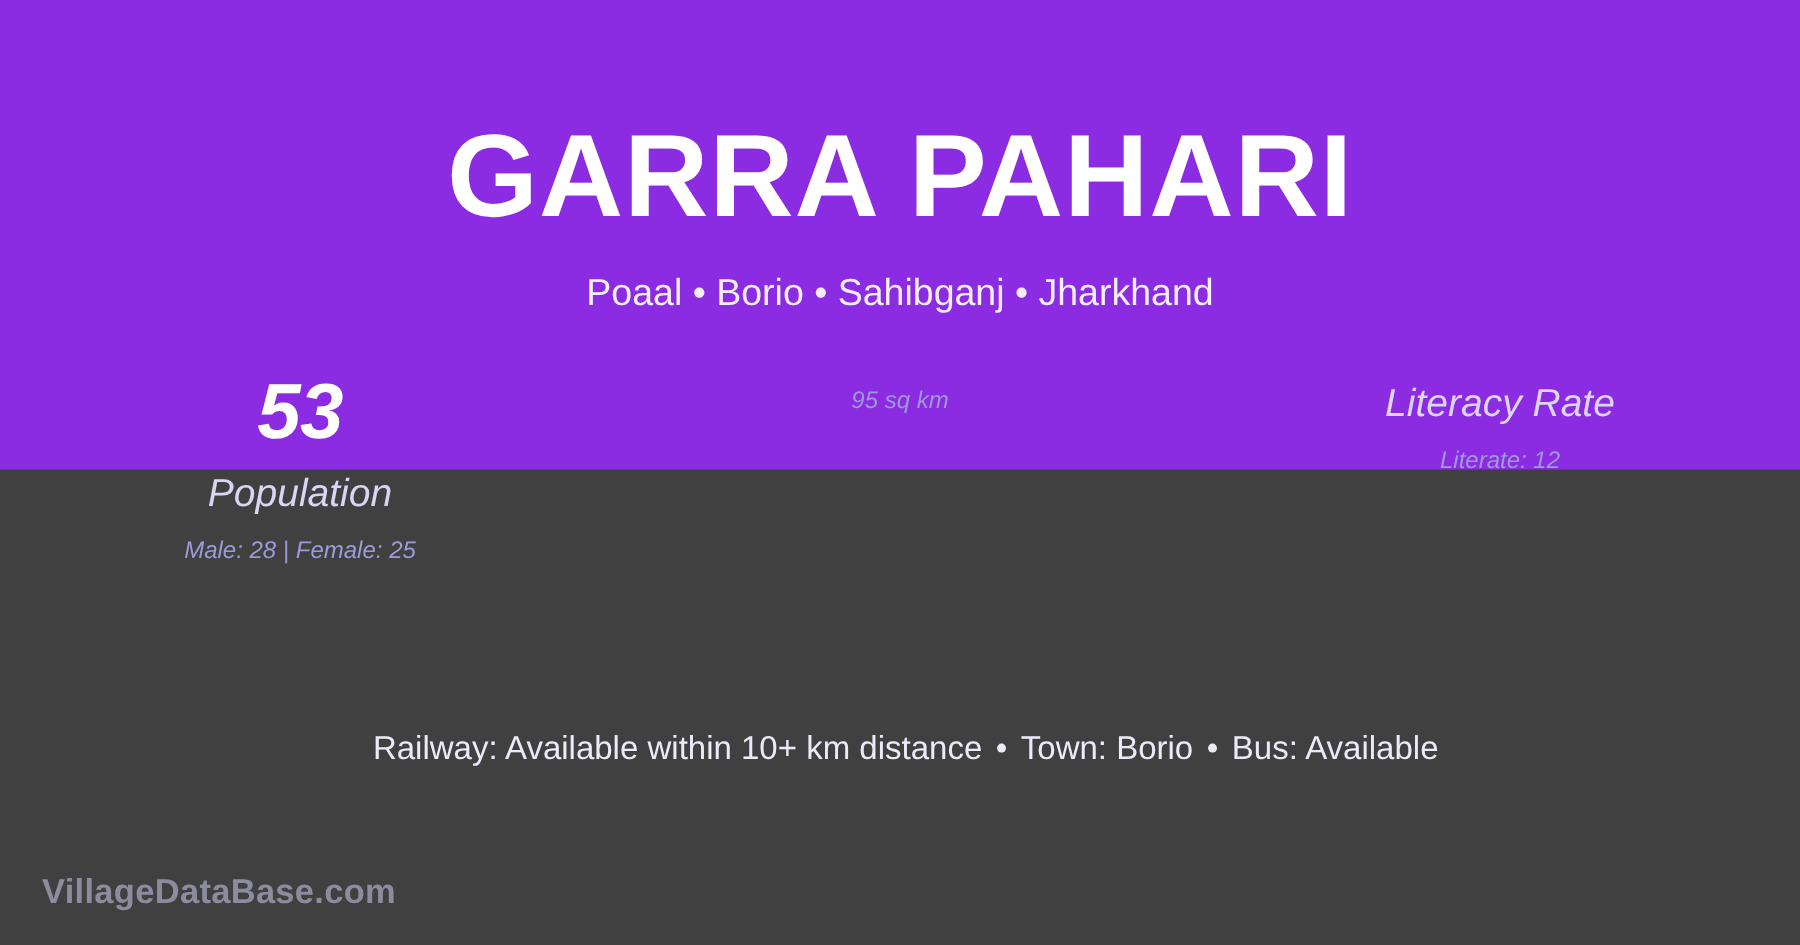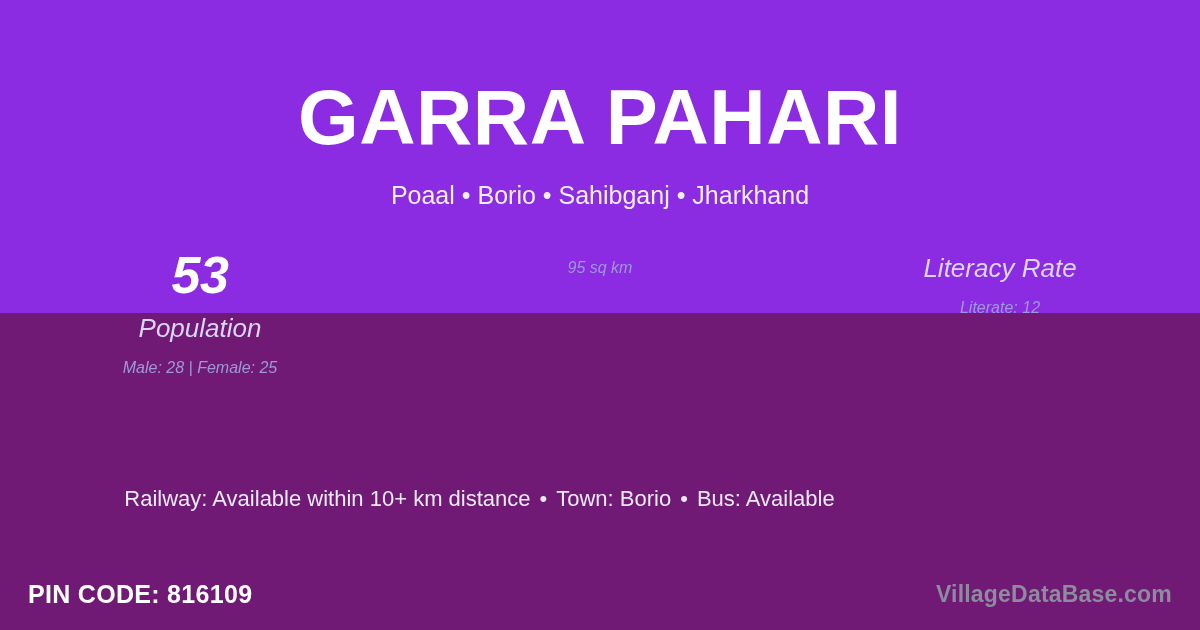--- a/index.html
+++ b/index.html
@@ -12,21 +12,21 @@
     height: 630px;
     overflow: hidden;
     font-family: "Liberation Sans", sans-serif;
     background: #1c07b0;
   }
 
   .card {
     position: relative;
     width: 1200px;
     height: 630px;
-    background: #701a75;
+    background: #404040;
     overflow: hidden;
   }
 
   
   .hero {
     position: absolute;
     left: 0;
     top: 0;
     width: 1200px;
     height: 313px;
@@ -96,21 +96,21 @@
     line-height: 1.3;
     margin-top: 12px;
   }
 
   
   .info-row {
     position: absolute;
     left: 0;
     top: 486px;
     width: 959px;
-    text-align: center;
+    text-align: right;
     color: #eceaf8;
     font-size: 22px;
     font-weight: 400;
     line-height: 1.2;
     white-space: nowrap;
   }
   .info-sep {
     display: inline-block;
     padding: 0 9px;
     color: #eceaf8;
@@ -173,17 +173,16 @@
       <div class="stat-sub">Literate: 12</div>
     </div>
 
   </div>
 
   <div class="info-row">
     <span>Railway: Available within 10+ km distance</span><span class="info-sep">•</span><span>Town: Borio</span><span class="info-sep">•</span><span>Bus: Available</span>
   </div>
 
   <div class="footer">
-    <div class="pin-code">PIN CODE: 816109</div>
     <div class="brand">VillageDataBase.com</div>
   </div>
 
 </div>
 
 </body></html>

